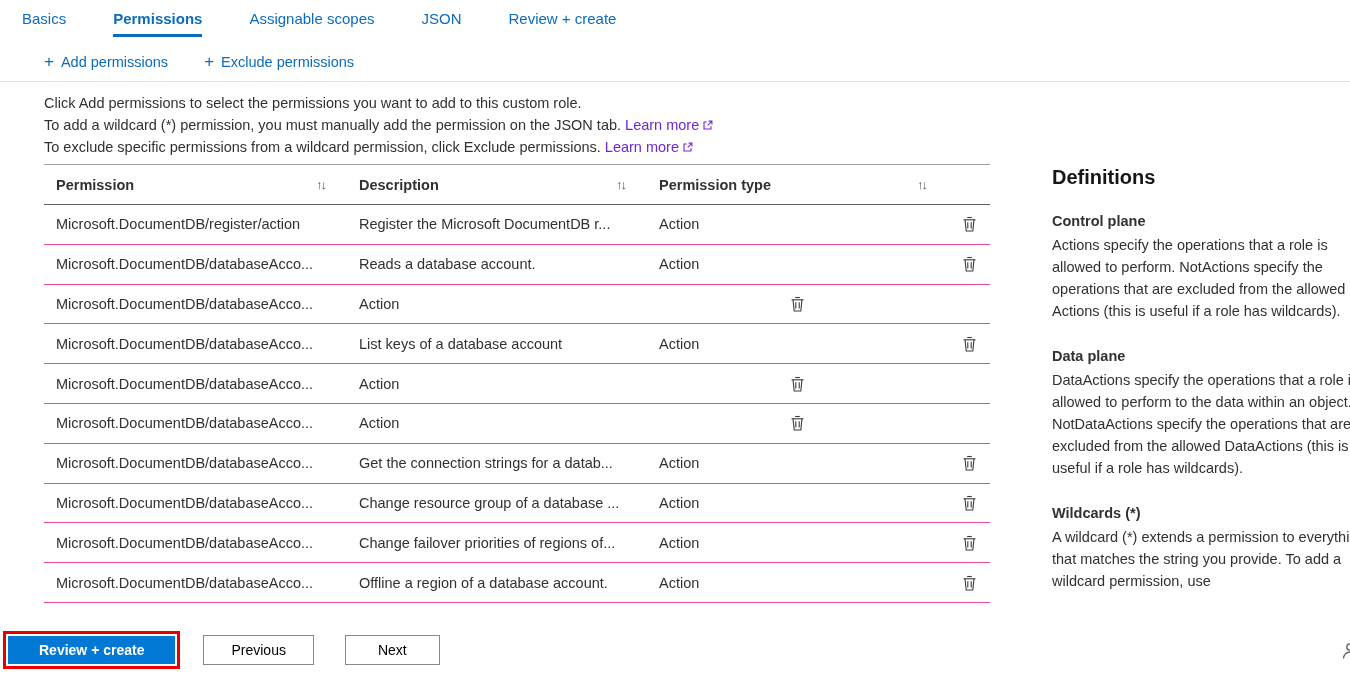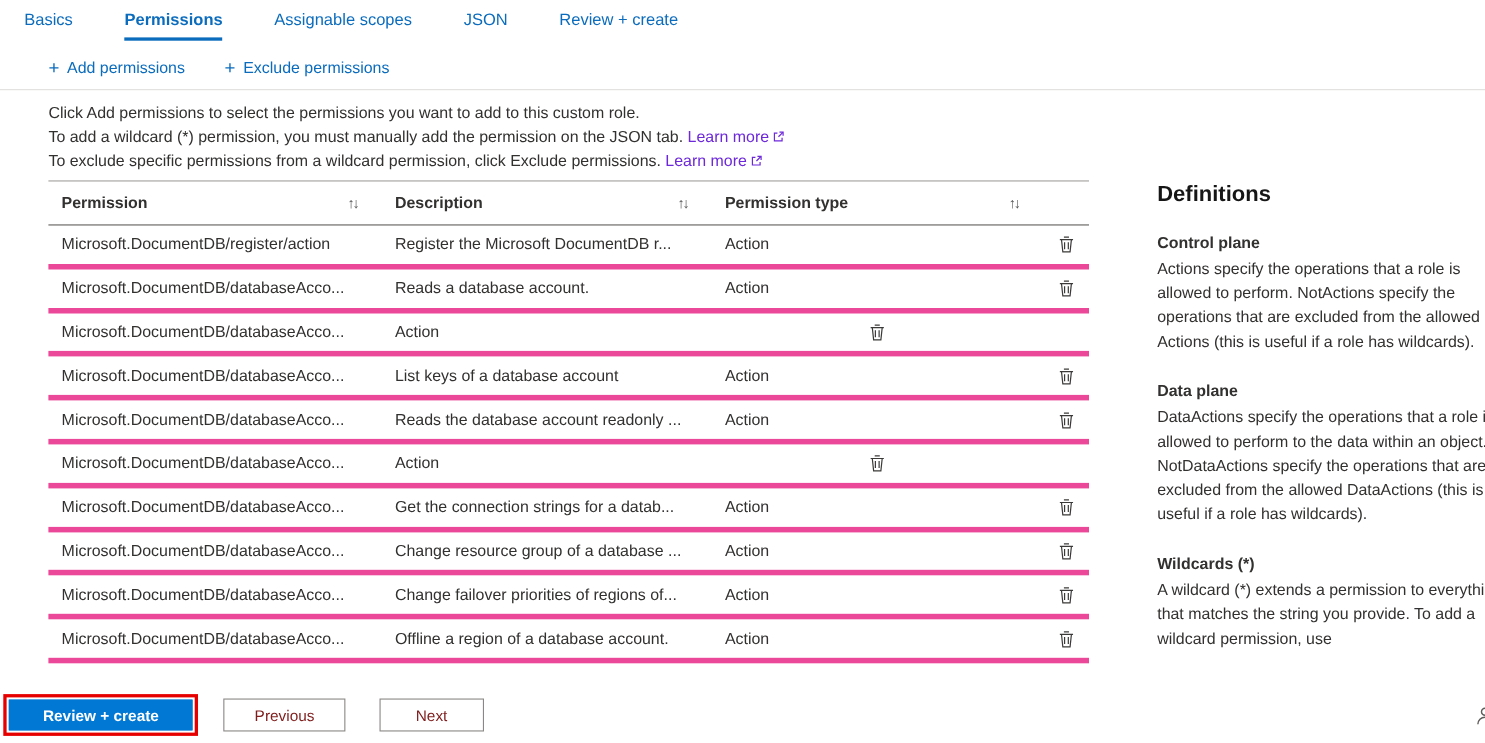--- a/index.html
+++ b/index.html
@@ -39,39 +39,39 @@
     display:grid; grid-template-columns:303px 300px 301px 42px;
     height:40px; align-items:center;
     border-bottom:1px solid #605e5c;
   }
   .hcell { display:flex; justify-content:space-between; align-items:center; padding:0 22px 0 12px; font-weight:700; }
   .sort { color:#555; font-size:13px; letter-spacing:-2px; font-weight:400; cursor:pointer; }
 
   .trow {
     display:grid; grid-template-columns:303px 300px 301px 42px;
     height:39.8px; align-items:center;
-    border-bottom:5px solid #ec4899;
+    border-bottom:1px solid #ec4899;
   }
   .cell { padding-left:12px; white-space:nowrap; overflow:hidden; }
   .c-action { display:flex; justify-content:center; padding:0; }
   .trash-btn { background:none; border:none; cursor:pointer; padding:2px 3px; line-height:0; }
 
   
   .definitions { position:absolute; left:1052px; top:2px; width:322px; }
   .def-title { font-size:20px; font-weight:700; color:#161616; margin-bottom:24px; }
   .def-section { margin-bottom:26px; }
   .def-heading { font-size:14.5px; font-weight:700; margin-bottom:5px; }
   .def-body { line-height:22px; }
 
   
   .footer { position:absolute; left:0; top:631px; display:flex; align-items:center; }
   .red-box { border:3px solid #e60000; padding:2px; margin-left:3px; }
   .btn { font-family:inherit; font-size:14px; cursor:pointer; }
   .btn-primary { background:#0078d4; color:#fff; border:1px solid #0078d4; height:28px; padding:0 30px; font-weight:700; }
-  .btn-secondary { background:#fff; color:#7f1d1d; border:1px solid #8a8886; height:30px; padding:0 27px; }
+  .btn-secondary { background:#fff; color:#000000; border:1px solid #8a8886; height:30px; padding:0 27px; }
   .prev { margin-left:23px; }
   .next { margin-left:31px; padding:0 32px; }
 
   .feedback { position:absolute; left:1340px; top:641px; background:none; border:none; cursor:pointer; line-height:0; }
 </style>
 </head>
 <body>
 
 <nav class="tabs">
     <div class="tab"><span class="tab-label">Basics</span></div>
@@ -185,21 +185,20 @@
           <path d="M1.5 3.8H13.5"></path>
           <path d="M3 3.8 4.2 15h6.6L12 3.8"></path>
           <path d="M5.8 6.2v6.3"></path>
           <path d="M9.2 6.2v6.3"></path>
         </svg>
       </button>
     </div>
   </div>
         <div class="trow">
     <div class="cell c-perm">Microsoft.DocumentDB/databaseAcco...</div>
-    <div class="cell c-desc">Reads the database account readonly ...</div>
     <div class="cell c-type">Action</div>
     <div class="cell c-action">
       <button class="trash-btn">
         <svg width="15" height="16" viewBox="0 0 15 16" fill="none" stroke="#3b3a39" stroke-width="1.1">
           <path d="M5.2 1.5H9.8"></path>
           <path d="M1.5 3.8H13.5"></path>
           <path d="M3 3.8 4.2 15h6.6L12 3.8"></path>
           <path d="M5.8 6.2v6.3"></path>
           <path d="M9.2 6.2v6.3"></path>
         </svg>

